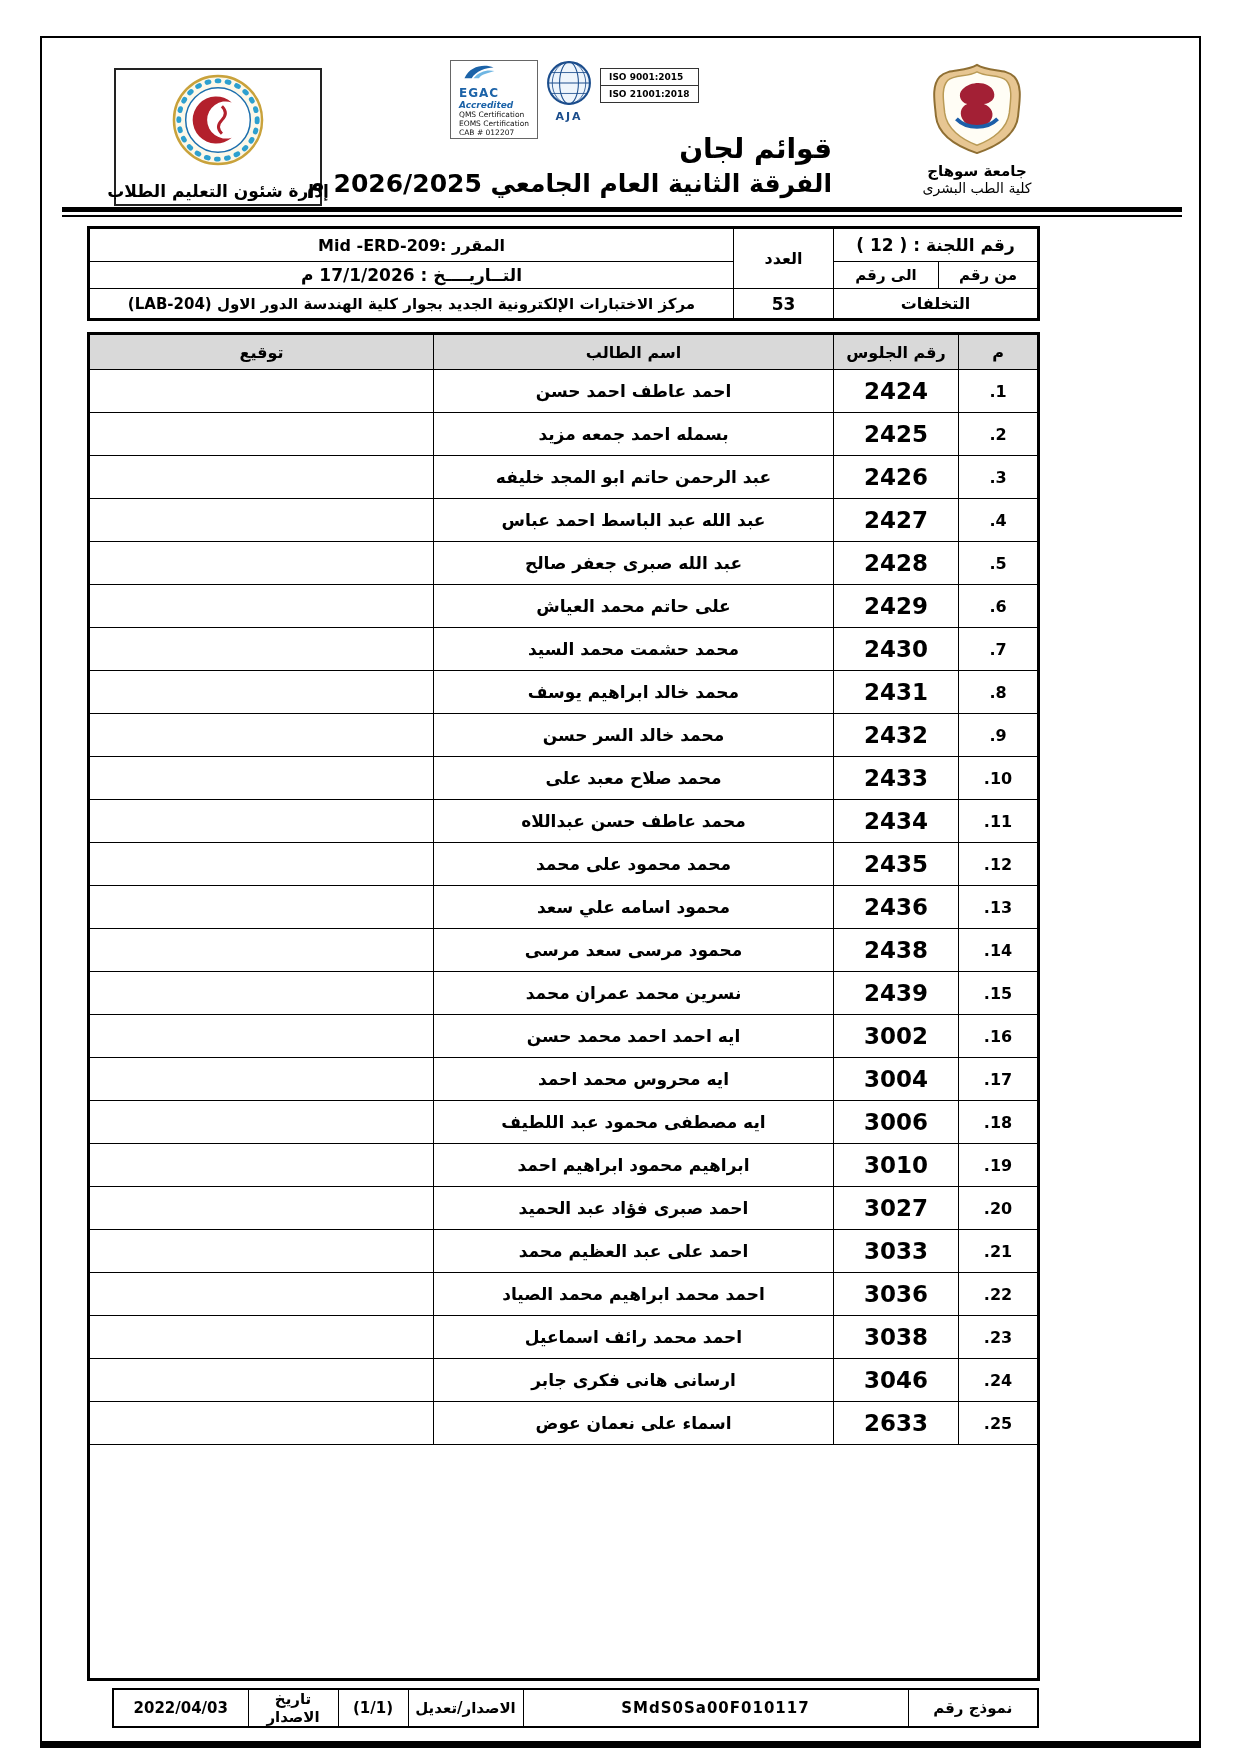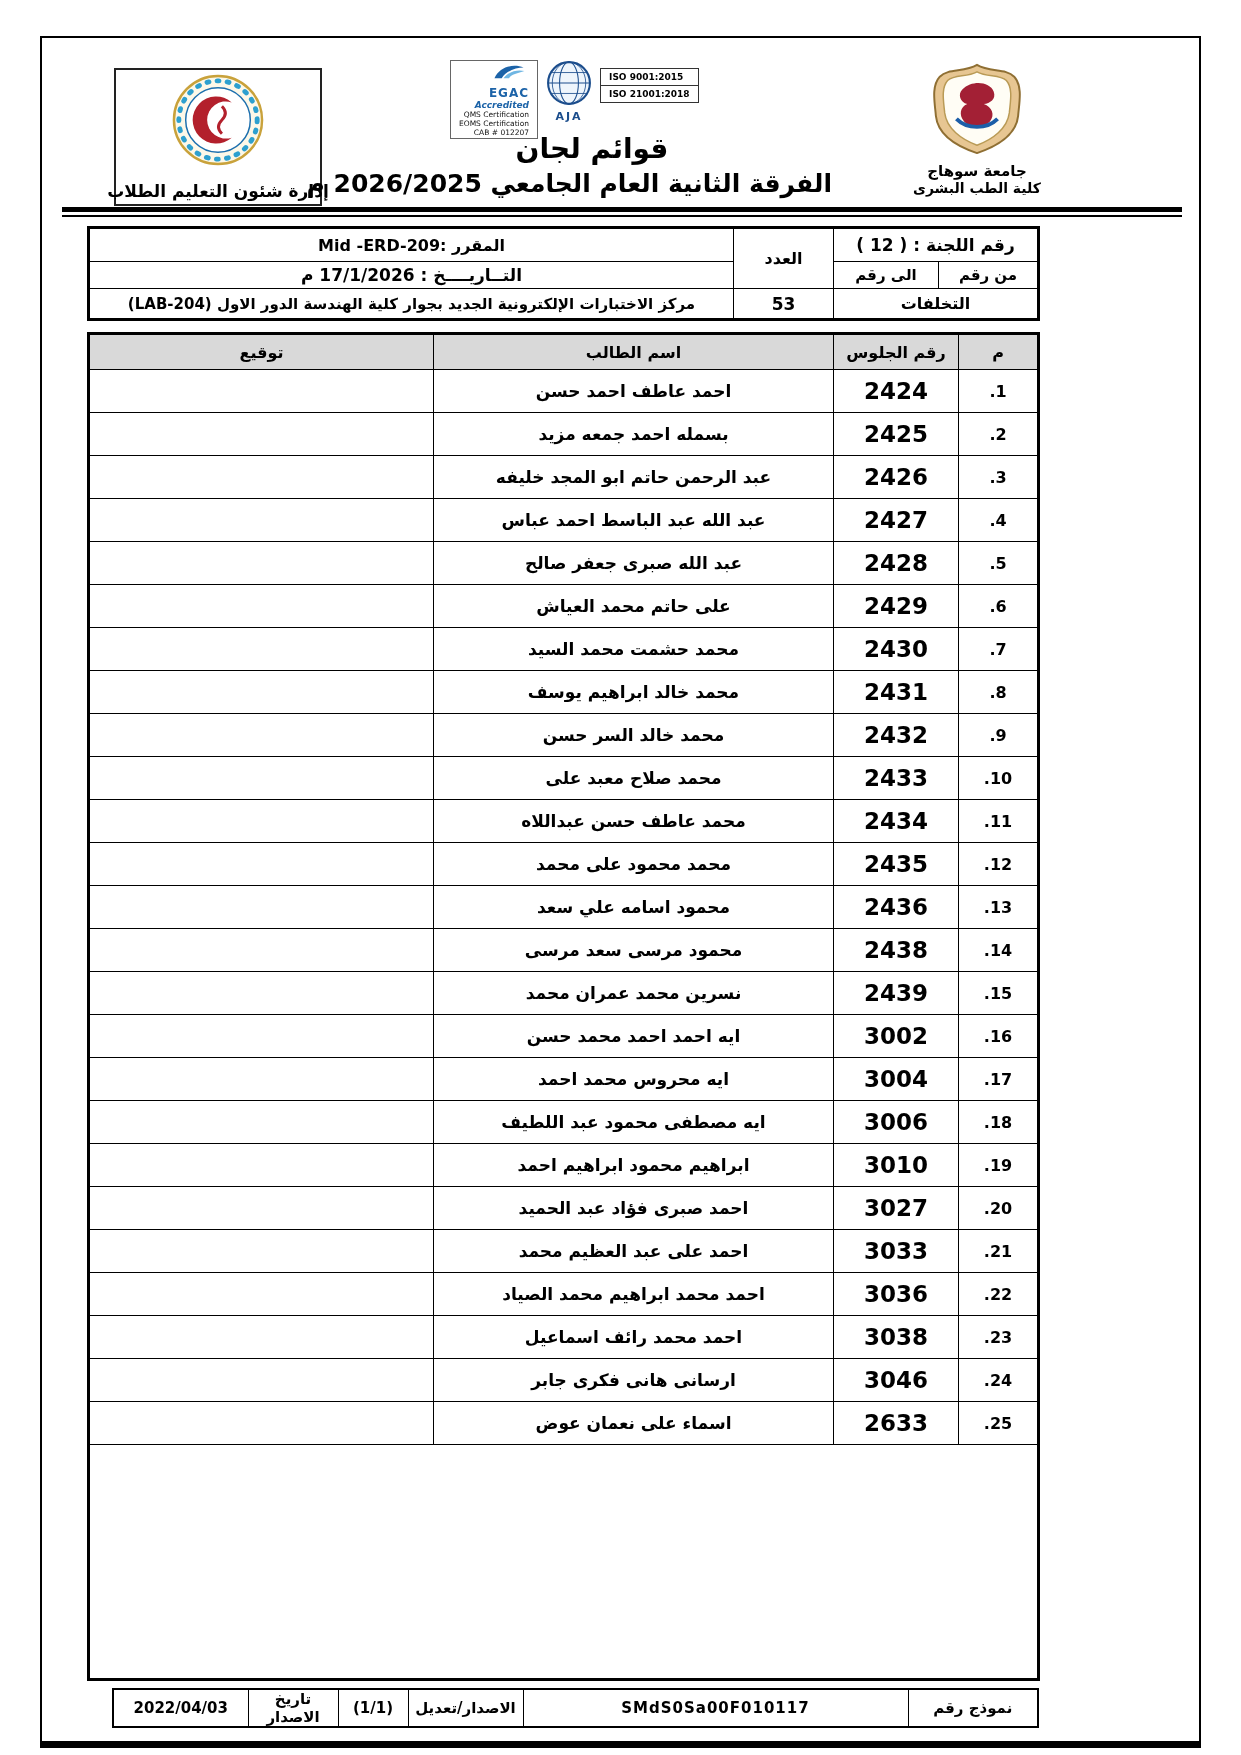--- a/index.html
+++ b/index.html
@@ -16,35 +16,35 @@
   .dept-box {
     position:absolute; left:72px; top:30px; width:208px; height:138px;
     border:2px solid #222; display:flex; flex-direction:column;
     align-items:center; justify-content:space-between; padding:3px 2px;
   }
   .dept-label { font-weight:bold; font-size:17px; direction:rtl; white-space:nowrap; }
   .accred {
     position:absolute; left:408px; top:22px; width:310px; height:76px;
     display:flex; align-items:flex-start; gap:8px;
   }
-  .egac-box { border:1px solid #666; padding:1px 8px; text-align:right; }
+  .egac-box { border:1px solid #666; padding:1px 8px; text-align:left; }
   .egac-name { font-weight:bold; font-size:12px; color:#1c63a8; letter-spacing:1px; }
   .egac-accred { font-size:9px; font-style:italic; color:#1c63a8; font-weight:bold; }
   .egac-tiny { font-size:7.5px; line-height:9px; color:#111; }
   .aja-wrap { text-align:center; }
   .aja-name { font-weight:bold; font-size:11px; color:#1b4d8c; letter-spacing:2px; }
   .iso-box { border:1.5px solid #333; margin-top:8px; }
   .iso-row { font-size:9px; font-weight:bold; padding:3px 8px; border-bottom:1px solid #333; white-space:nowrap; }
   .iso-row:last-child { border-bottom:none; }
-  .titles { position:absolute; left:310px; top:94px; width:480px; text-align:center; direction:rtl; }
+  .titles { position:absolute; left:310px; top:94px; width:480px; direction:rtl; }
   .title-main { font-size:28px; font-weight:bold; }
   .title-sub  { font-size:25px; font-weight:bold; margin-top:4px; white-space:nowrap; }
   .uni-block { position:absolute; left:855px; top:24px; width:160px; text-align:center; direction:rtl; }
   .uni-name { font-weight:bold; font-size:15px; margin-top:2px; }
-  .col-name { font-weight:bold; font-size:14px; }
+  .col-name { font-weight:normal; font-size:14px; }
   .rule1 { position:absolute; left:20px; top:169px; width:1120px; border-top:5px solid #000; }
   .rule2 { position:absolute; left:20px; top:177px; width:1120px; border-top:2px solid #000; }
   
   table { border-collapse:collapse; table-layout:fixed; background:#fff; }
   .info-table { position:absolute; left:45px; top:188px; width:950px; border:3px solid #000; direction:rtl; }
   .info-table td { border:1px solid #000; font-weight:bold; text-align:center; vertical-align:middle; padding:1px 4px; }
   .i-committee { font-size:17px; height:34px; }
   .i-count { font-size:16px; }
   .i-course { font-size:16px; height:34px; }
   .i-course .latin { direction:ltr; }

